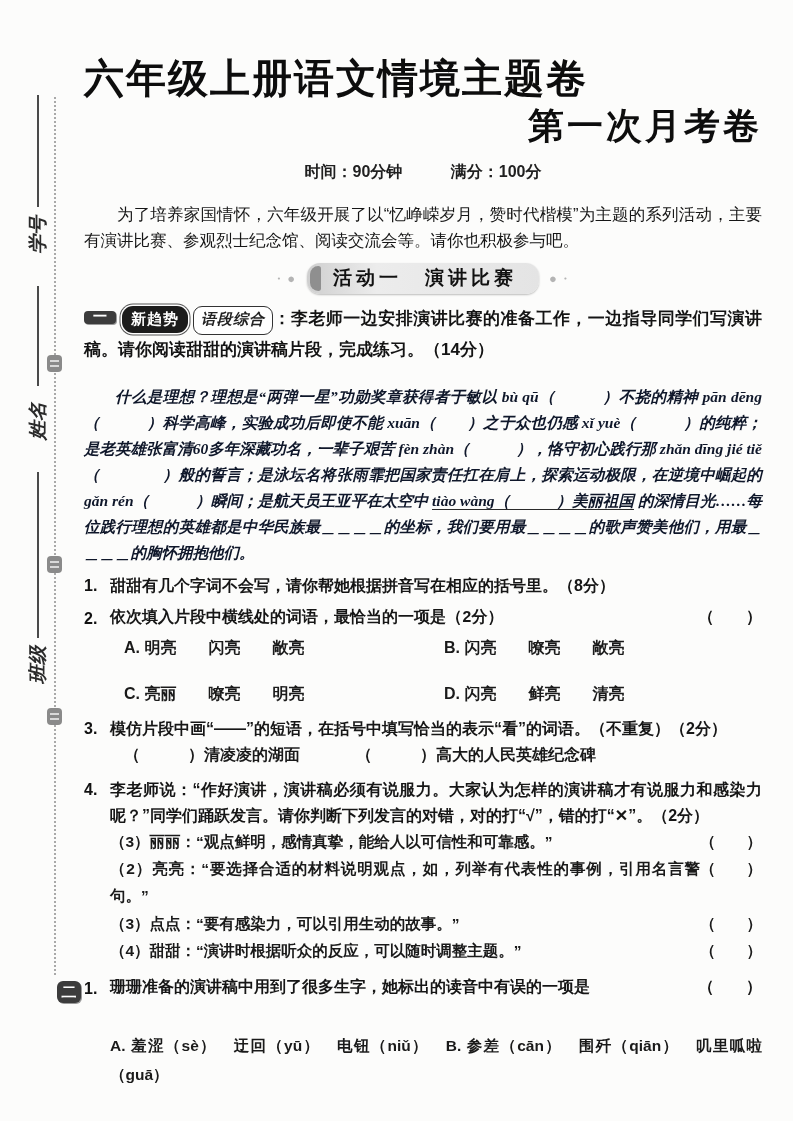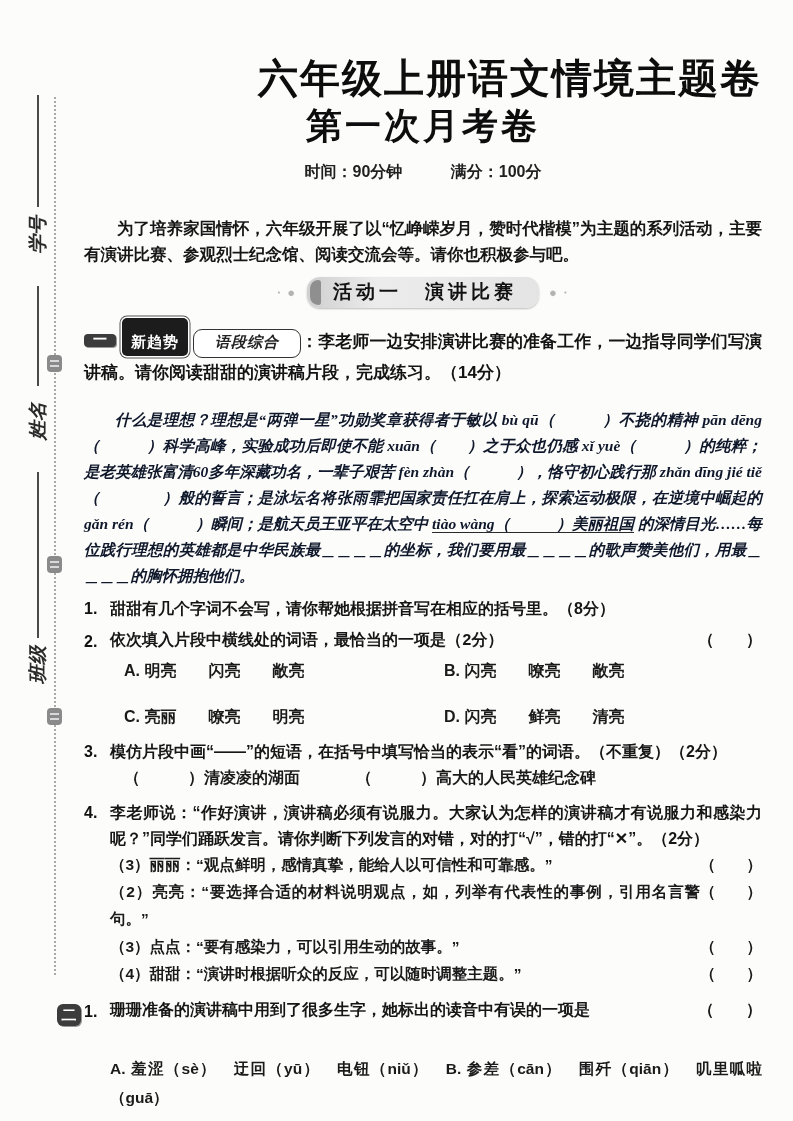--- a/index.html
+++ b/index.html
@@ -34,33 +34,33 @@
   .seal{
     position:absolute;left:47px;width:15px;height:17px;
     background:#8a8a8a;border-radius:4px;
   }
   .seal::after{content:"";position:absolute;left:3px;top:5px;right:3px;height:2px;background:#d9d9d9;box-shadow:0 5px 0 #d9d9d9;}
   .sl1{top:355px;} .sl2{top:556px;} .sl3{top:708px;}
 
   
   .content{position:absolute;left:84px;top:0;width:678px;}
   .title{
-    margin-top:56px;text-align:right;font-size:40px;font-weight:900;
+    margin-top:56px;text-align:left;font-size:40px;font-weight:900;
     letter-spacing:2px;color:#0d0d0d;line-height:1.1;
   }
   .subtitle{
-    text-align:center;font-size:36px;font-weight:900;letter-spacing:3px;
+    text-align:right;font-size:36px;font-weight:900;letter-spacing:3px;
     color:#0d0d0d;margin-top:6px;line-height:1.1;
   }
   .meta{
     margin-top:16px;text-align:center;font-size:16px;font-weight:700;color:#202020;
   }
   .meta span{margin:0 22px;}
   .intro{
-    margin-top:32px;font-size:16.5px;font-weight:700;line-height:1.62;
+    margin-top:18px;font-size:16.5px;font-weight:400;line-height:1.62;
     text-indent:2em;color:#161616;text-align:justify;
   }
   
   .activity-row{
     margin-top:9px;display:flex;align-items:center;justify-content:center;gap:10px;
   }
   .dots{color:#b4b4b4;font-size:13px;letter-spacing:2px;}
   .pill{
     position:relative;background:linear-gradient(90deg,#cfcfcf,#ececec 30%,#e4e4e4);
     border-radius:13px;padding:2px 22px 3px 26px;
@@ -80,29 +80,29 @@
     display:inline-block;vertical-align:3px;width:32px;height:13px;line-height:11px;
     background:#3c3c3c;border-radius:4px;color:#fff;font-size:14px;font-weight:900;
     text-align:center;margin-right:6px;box-shadow:1px 1px 0 #9a9a9a;
   }
   .badge-two{
     position:absolute;left:-27px;top:5px;width:24px;height:22px;line-height:22px;
     background:#3c3c3c;border-radius:6px;color:#fff;font-size:15px;font-weight:900;
     text-align:center;box-shadow:1px 1px 0 #9a9a9a;
   }
   .tag-dark{
-    display:inline-block;background:#1c1c1c;color:#fff;border-radius:5px;
-    font-size:15px;font-weight:700;padding:11px 9px 1px;letter-spacing:1px;margin-right:5px;
+    display:inline-block;background:#1c1c1c;color:#fff;border-radius:11px;
+    font-size:15px;font-weight:700;padding:0 9px 1px;letter-spacing:1px;margin-right:5px;
     box-shadow:0 0 0 1.5px #fff, 0 0 0 2.5px #555;
   }
   .tag-light{
     display:inline-block;background:#fff;color:#222;border:1.7px solid #333;
     border-radius:9px;font-size:15px;font-weight:700;
     font-family:"Liberation Serif", serif;font-style:italic;
-    padding:0 21px 1px;letter-spacing:1px;
+    padding:0 7px 1px;letter-spacing:1px;
   }
   
   .passage{
     margin-top:20px;font-family:"Liberation Serif", serif;font-style:italic;
     font-size:15.5px;line-height:1.68;color:#0f172a;text-align:justify;
     text-indent:2em;font-weight:600;
   }
   .passage .underlined{border-bottom:1.5px solid #2a2a2a;}
   
   .q-item{display:flex;margin-top:7px;font-size:16px;line-height:1.6;}

